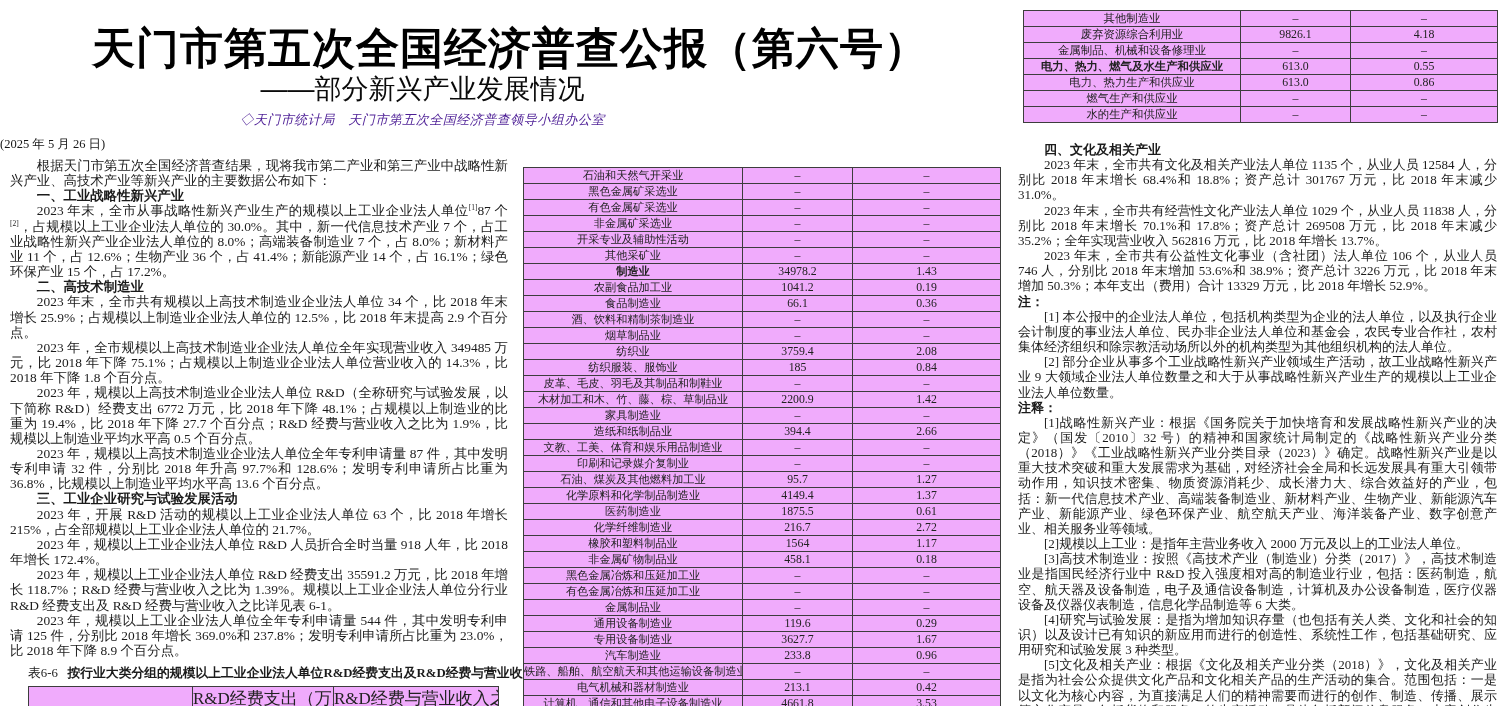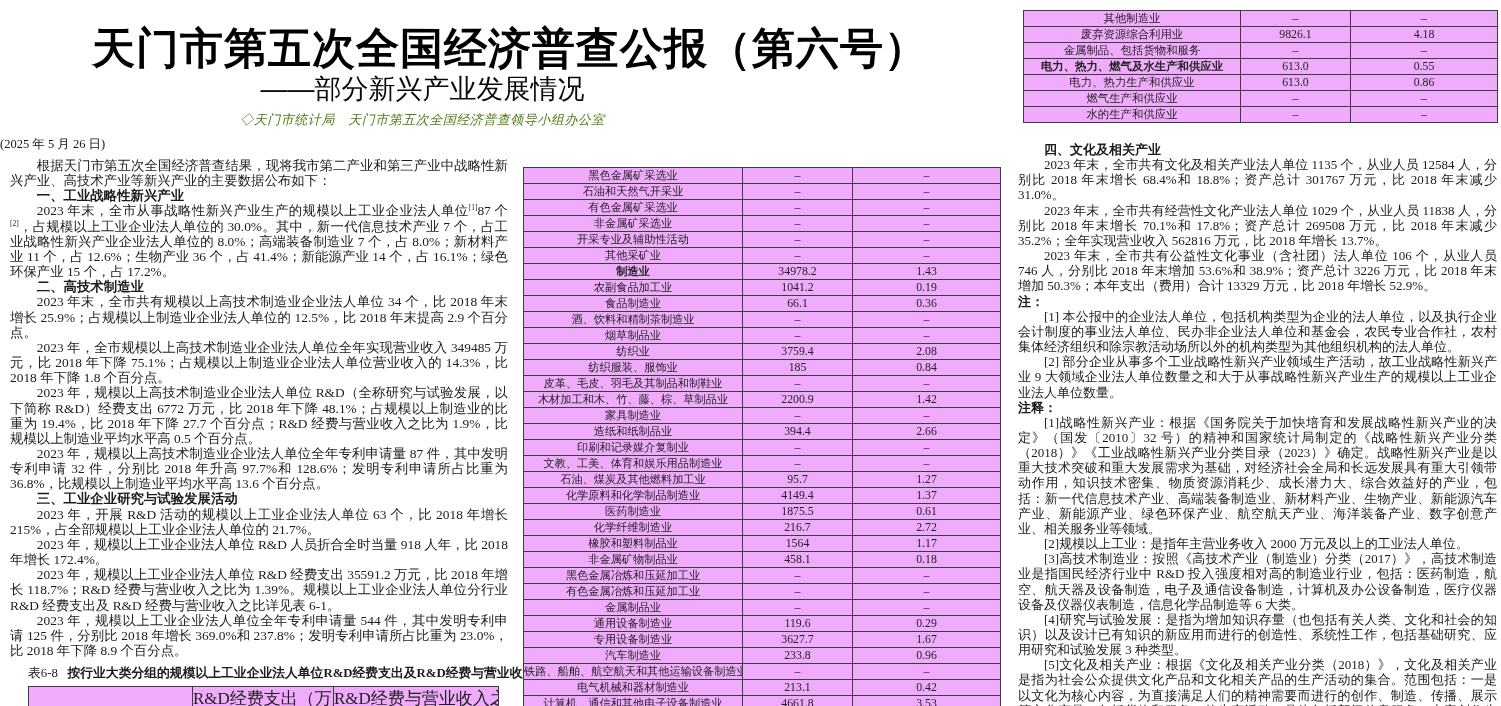--- a/index.html
+++ b/index.html
@@ -4,21 +4,21 @@
 <style>
   html,body{margin:0;padding:0;background:#e8e8e8;}
   .page{position:relative;width:1501px;height:706px;background:#ffffff;overflow:hidden;
         font-family:"Liberation Serif",serif;color:#1b1b1b;}
   
   .header-title{position:absolute;left:0;top:20px;width:1020px;text-align:center;
         font-weight:bold;font-size:43px;color:#000;letter-spacing:1px;}
   .header-subtitle{position:absolute;left:0;top:71px;width:845px;text-align:center;
         font-family:"Liberation Sans",sans-serif;font-size:27px;color:#0a0a0a;}
   .header-byline{position:absolute;left:0;top:111px;width:845px;text-align:center;
-        font-style:italic;font-size:13px;letter-spacing:0.5px;color:#4d7c0f;}
+        font-style:italic;font-size:13px;letter-spacing:0.5px;color:#4c1d95;}
   .header-dateline{position:absolute;left:0;top:136px;width:845px;
         font-size:12.5px;color:#161616;}
   
   .col-left{position:absolute;left:10px;top:158px;width:498px;}
   .col-middle{position:absolute;left:523px;top:167px;width:477px;}
   .col-right{position:absolute;left:1018px;top:10px;width:479px;}
   .body-text{font-size:13.4px;line-height:15.15px;text-align:justify;}
   .right-text{margin-top:19px;font-size:13px;line-height:15.15px;text-align:justify;}
   .blk.para{text-indent:2em;}
   .blk.heading{font-weight:bold;text-indent:2em;}
@@ -63,21 +63,21 @@
         <div class="blk para">2023 年，全市规模以上高技术制造业企业法人单位全年实现营业收入 349485 万元，比 2018 年下降 75.1%；占规模以上制造业企业法人单位营业收入的 14.3%，比 2018 年下降 1.8 个百分点。</div>
         <div class="blk para">2023 年，规模以上高技术制造业企业法人单位 R&amp;D（全称研究与试验发展，以下简称 R&amp;D）经费支出 6772 万元，比 2018 年下降 48.1%；占规模以上制造业的比重为 19.4%，比 2018 年下降 27.7 个百分点；R&amp;D 经费与营业收入之比为 1.9%，比规模以上制造业平均水平高 0.5 个百分点。</div>
         <div class="blk para">2023 年，规模以上高技术制造业企业法人单位全年专利申请量 87 件，其中发明专利申请 32 件，分别比 2018 年升高 97.7%和 128.6%；发明专利申请所占比重为 36.8%，比规模以上制造业平均水平高 13.6 个百分点。</div>
         <div class="blk heading">三、工业企业研究与试验发展活动</div>
         <div class="blk para">2023 年，开展 R&amp;D 活动的规模以上工业企业法人单位 63 个，比 2018 年增长 215%，占全部规模以上工业企业法人单位的 21.7%。</div>
         <div class="blk para">2023 年，规模以上工业企业法人单位 R&amp;D 人员折合全时当量 918 人年，比 2018 年增长 172.4%。</div>
         <div class="blk para">2023 年，规模以上工业企业法人单位 R&amp;D 经费支出 35591.2 万元，比 2018 年增长 118.7%；R&amp;D 经费与营业收入之比为 1.39%。规模以上工业企业法人单位分行业 R&amp;D 经费支出及 R&amp;D 经费与营业收入之比详见表 6-1。</div>
         <div class="blk para">2023 年，规模以上工业企业法人单位全年专利申请量 544 件，其中发明专利申请 125 件，分别比 2018 年增长 369.0%和 237.8%；发明专利申请所占比重为 23.0%，比 2018 年下降 8.9 个百分点。</div>
       </div>
     <div class="table-title">
-      <span class="ttl-label">表6-8</span>
+      <span class="ttl-label">表6-6</span>
       <span>&nbsp;</span>
       <span class="ttl-main">按行业大类分组的规模以上工业企业法人单位R&amp;D经费支出及R&amp;D经费与营业收入之比</span>
     </div>
     <table class="t61 t-left">
       <colgroup>
           <col style="width:164px">
           <col style="width:141px">
           <col style="width:165px">
         </colgroup>
     <tbody>
@@ -97,26 +97,26 @@
 
   <section class="col-middle">
     <table class="t61 t-mid">
       <colgroup>
           <col style="width:219px">
           <col style="width:110px">
           <col style="width:148px">
         </colgroup>
     <tbody>
           <tr>
+            <td class="name">石油和天然气开采业</td>
+            <td>–</td>
+            <td>–</td>
+          </tr>
+          <tr>
             <td class="name">黑色金属矿采选业</td>
-            <td>–</td>
-            <td>–</td>
-          </tr>
-          <tr>
-            <td class="name">石油和天然气开采业</td>
             <td>–</td>
             <td>–</td>
           </tr>
           <tr>
             <td class="name">有色金属矿采选业</td>
             <td>–</td>
             <td>–</td>
           </tr>
           <tr>
             <td class="name">非金属矿采选业</td>
@@ -182,26 +182,26 @@
             <td class="name">家具制造业</td>
             <td>–</td>
             <td>–</td>
           </tr>
           <tr>
             <td class="name">造纸和纸制品业</td>
             <td>394.4</td>
             <td>2.66</td>
           </tr>
           <tr>
+            <td class="name">文教、工美、体育和娱乐用品制造业</td>
+            <td>–</td>
+            <td>–</td>
+          </tr>
+          <tr>
             <td class="name">印刷和记录媒介复制业</td>
-            <td>–</td>
-            <td>–</td>
-          </tr>
-          <tr>
-            <td class="name">文教、工美、体育和娱乐用品制造业</td>
             <td>–</td>
             <td>–</td>
           </tr>
           <tr>
             <td class="name">石油、煤炭及其他燃料加工业</td>
             <td>95.7</td>
             <td>1.27</td>
           </tr>
           <tr>
             <td class="name">化学原料和化学制品制造业</td>
@@ -289,21 +289,21 @@
             <td class="name">其他制造业</td>
             <td>–</td>
             <td>–</td>
           </tr>
           <tr>
             <td class="name">废弃资源综合利用业</td>
             <td>9826.1</td>
             <td>4.18</td>
           </tr>
           <tr>
-            <td class="name">金属制品、包括货物和服务</td>
+            <td class="name">金属制品、机械和设备修理业</td>
             <td>–</td>
             <td>–</td>
           </tr>
           <tr>
             <td class="name b">电力、热力、燃气及水生产和供应业</td>
             <td>613.0</td>
             <td>0.55</td>
           </tr>
           <tr>
             <td class="name">电力、热力生产和供应业</td>

